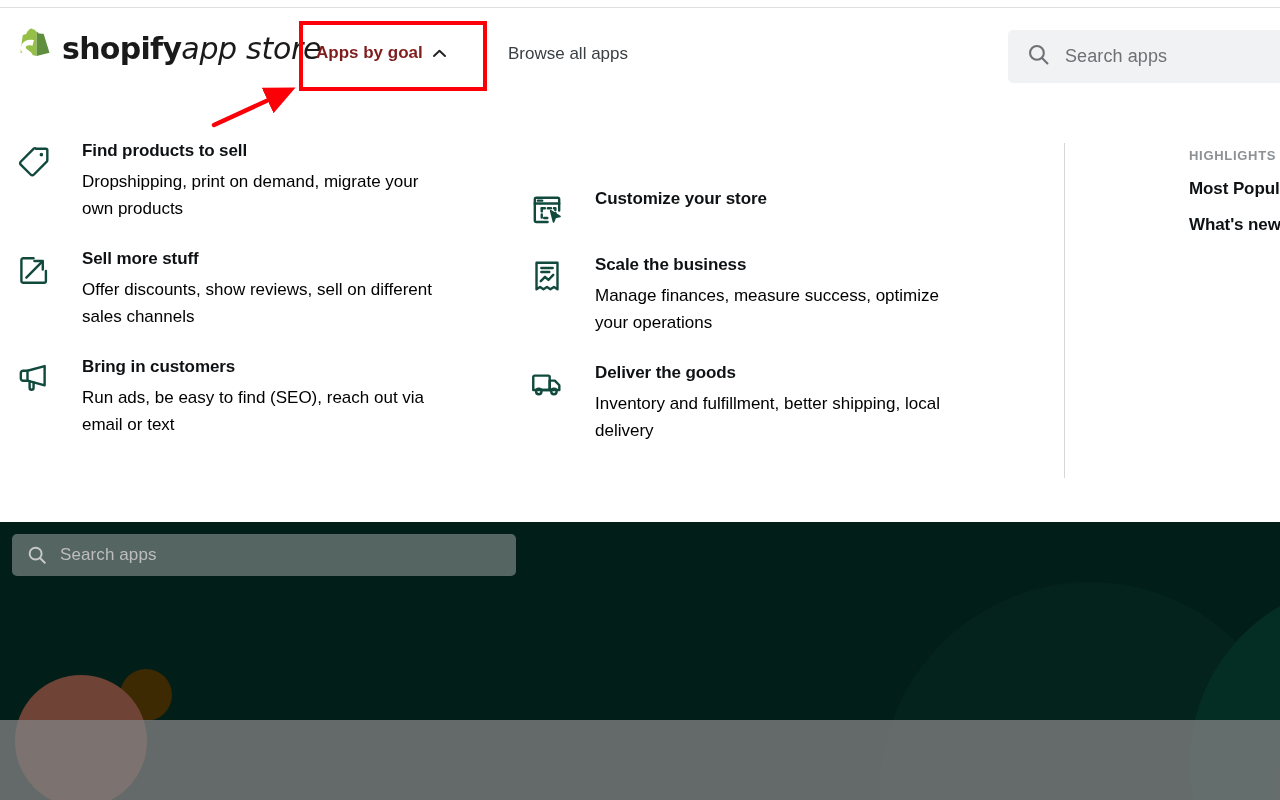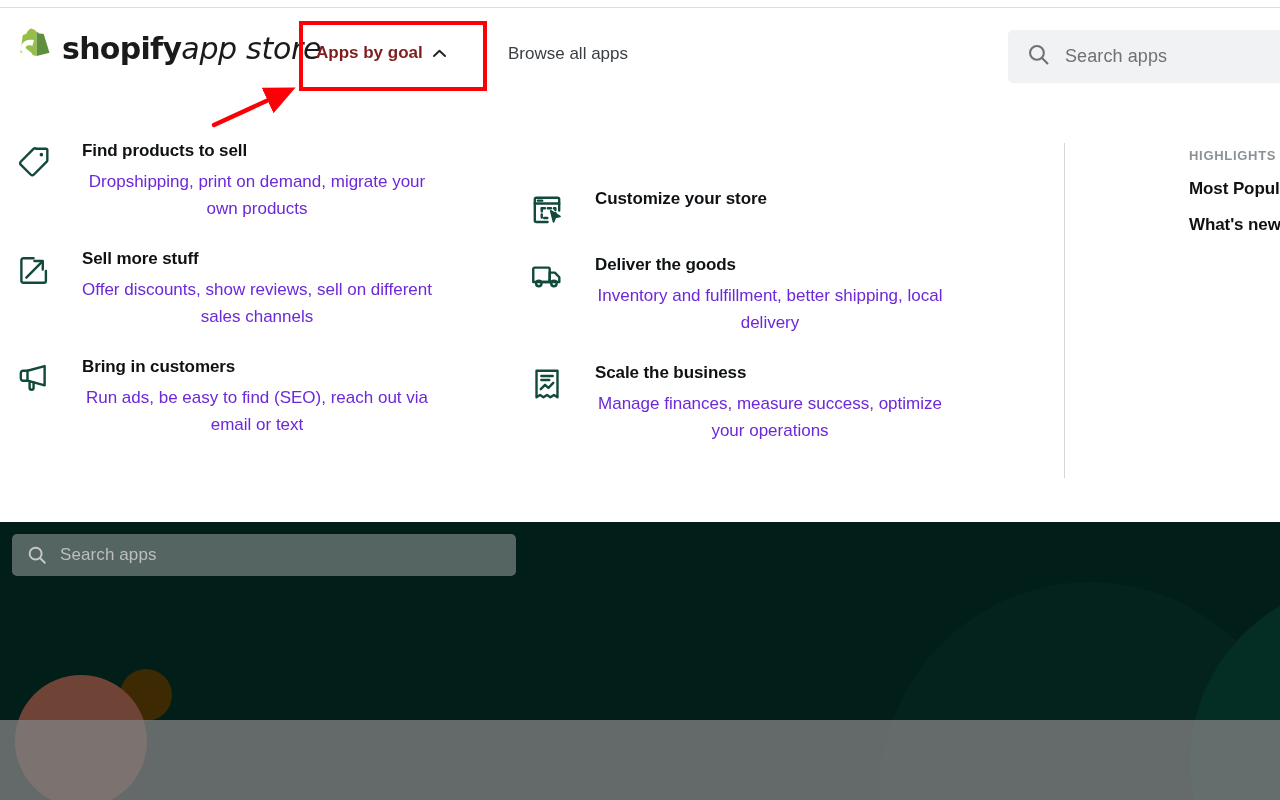--- a/index.html
+++ b/index.html
@@ -246,24 +246,23 @@
   .goal-title {
     font-size: 17px;
     font-weight: 700;
     color: #0f1214;
     line-height: 22px;
     letter-spacing: -0.1px;
   }
   .goal-desc {
     margin-top: 6px;
     font-size: 17px;
-    color: #6d28d9;
+    color: #000000;
     line-height: 27px;
     max-width: 350px;
-    text-align: center;
   }
 
   
   .vdivider {
     position: absolute;
     left: 1064px;
     top: 43px;
     width: 1px;
     height: 335px;
     background: #d6d6d6;
@@ -436,45 +435,45 @@
             </svg>
           </div>
           <div class="goal-text">
             <div class="goal-title">Customize your store</div>
           </div>
         </div>
 
         <div class="goal-item">
           <div class="goal-icon">
             <svg width="34" height="34" viewBox="0 0 24 24" fill="none" stroke="#11493c" stroke-width="1.7" stroke-linejoin="round" stroke-linecap="round">
+              <path d="M4.6 2.6h14.8v18.8l-2.5-1.6-2.5 1.6-2.4-1.6-2.5 1.6-2.4-1.6-2.5 1.6z"></path>
+              <line x1="8" y1="6.4" x2="16" y2="6.4"></line>
+              <line x1="8" y1="9.2" x2="13.6" y2="9.2"></line>
+              <polyline points="7.6,15.6 10.6,12.6 13,14.8 16.4,11.2"></polyline>
+            </svg>
+          </div>
+          <div class="goal-text">
+            <div class="goal-title">Scale the business</div>
+            <div class="goal-desc">Manage finances, measure success, optimize your operations</div>
+          </div>
+        </div>
+
+        <div class="goal-item">
+          <div class="goal-icon">
+            <svg width="34" height="34" viewBox="0 0 24 24" fill="none" stroke="#11493c" stroke-width="1.7" stroke-linejoin="round" stroke-linecap="round">
               <path d="M2.3 7.1a1 1 0 0 1 1-1h9.6a1 1 0 0 1 1 1v9.1H2.3z"></path>
               <path d="M13.9 9.6h3.6l3.2 3.3v3.3h-6.8z"></path>
               <circle cx="6.2" cy="17.3" r="1.9"></circle>
               <circle cx="16.9" cy="17.3" r="1.9"></circle>
               <line x1="8.1" y1="16.2" x2="15" y2="16.2"></line>
             </svg>
           </div>
           <div class="goal-text">
             <div class="goal-title">Deliver the goods</div>
             <div class="goal-desc">Inventory and fulfillment, better shipping, local delivery</div>
-          </div>
-        </div>
-
-        <div class="goal-item">
-          <div class="goal-icon">
-            <svg width="34" height="34" viewBox="0 0 24 24" fill="none" stroke="#11493c" stroke-width="1.7" stroke-linejoin="round" stroke-linecap="round">
-              <path d="M4.6 2.6h14.8v18.8l-2.5-1.6-2.5 1.6-2.4-1.6-2.5 1.6-2.4-1.6-2.5 1.6z"></path>
-              <line x1="8" y1="6.4" x2="16" y2="6.4"></line>
-              <line x1="8" y1="9.2" x2="13.6" y2="9.2"></line>
-              <polyline points="7.6,15.6 10.6,12.6 13,14.8 16.4,11.2"></polyline>
-            </svg>
-          </div>
-          <div class="goal-text">
-            <div class="goal-title">Scale the business</div>
-            <div class="goal-desc">Manage finances, measure success, optimize your operations</div>
           </div>
         </div>
       </div>
 
       <div class="vdivider"></div>
 
       <div class="highlights">
         <div class="highlights-label">HIGHLIGHTS</div>
         <div class="highlights-link">Most Popular</div>
         <div class="highlights-link">What's new</div>

